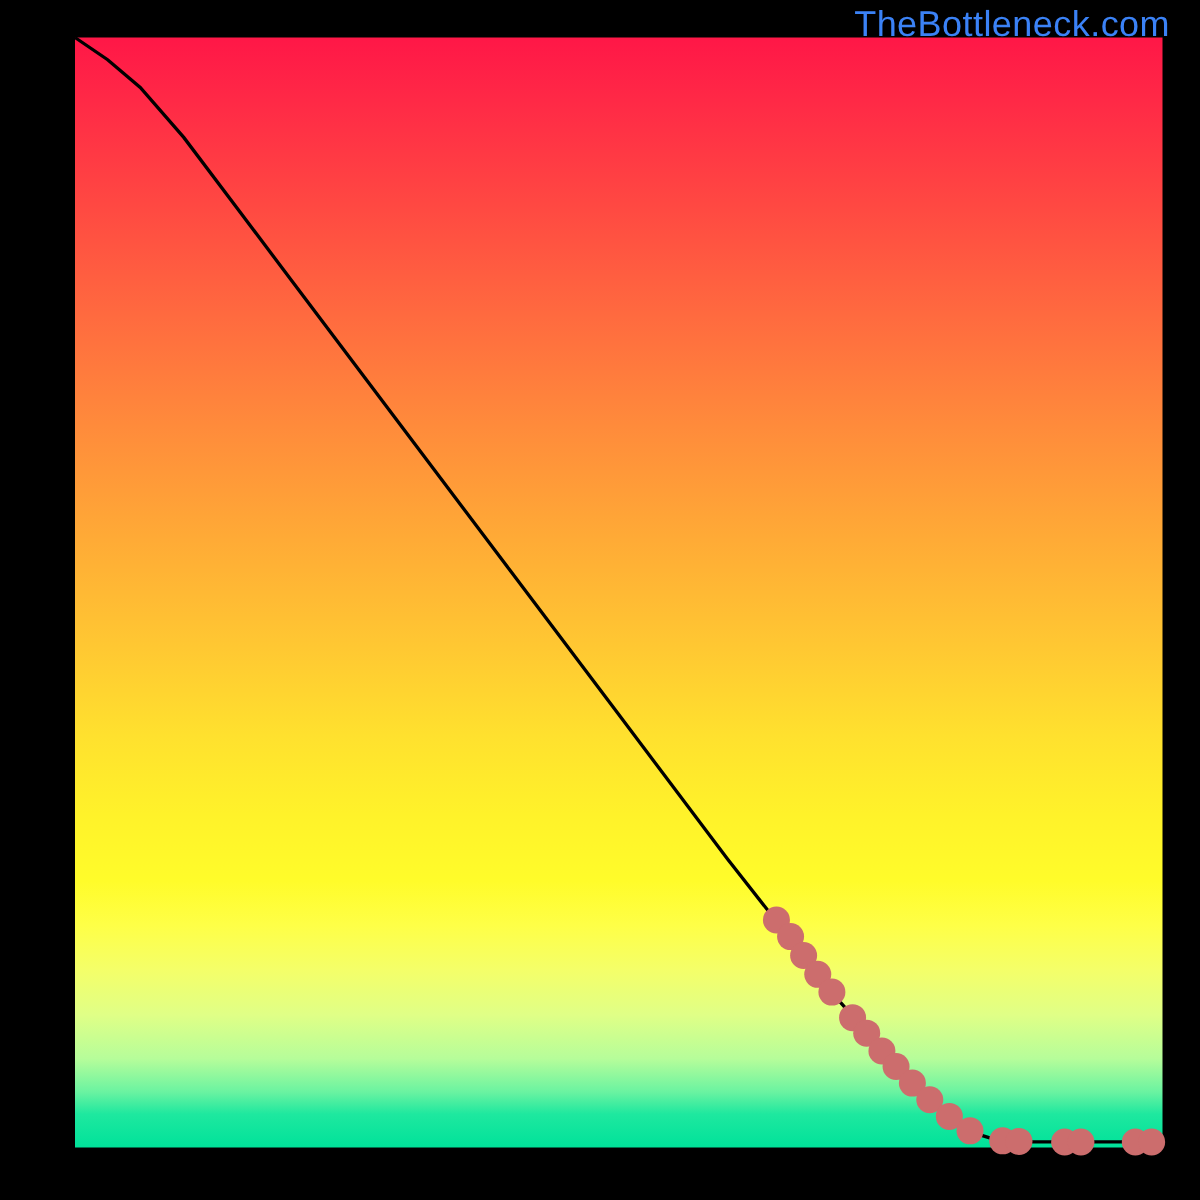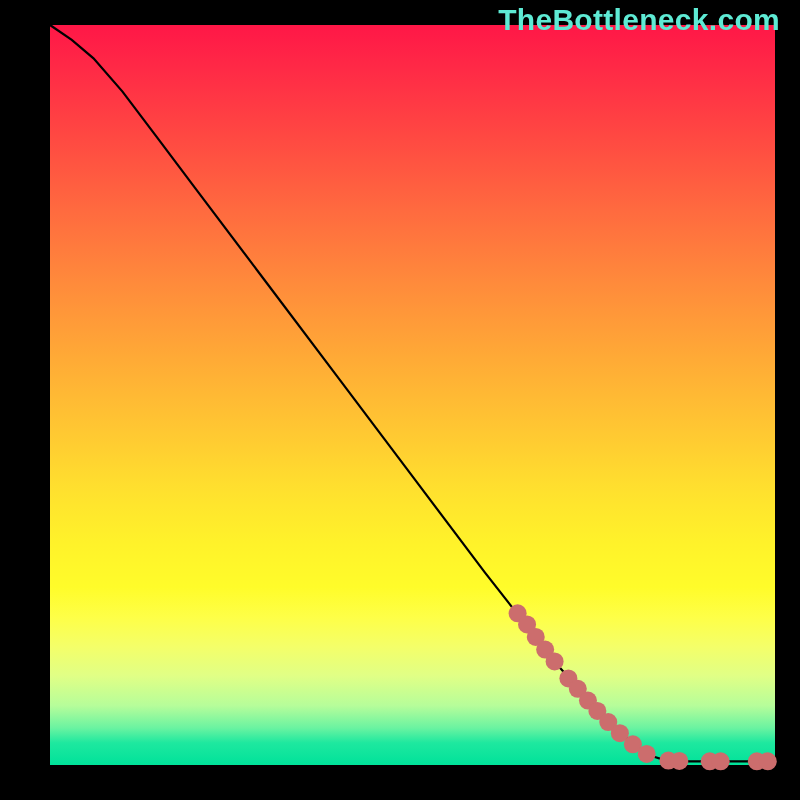--- a/index.html
+++ b/index.html
@@ -8,23 +8,23 @@
     height: 800px;
     background: #000;
     position: relative;
     font-family: Arial, Helvetica, sans-serif;
     overflow: hidden;
   }
   .watermark {
     position: absolute;
     top: 3px;
     right: 20px;
-    color: #5eead4;
-    font-size: 30px;
-    font-weight: 700;
+    color: #3b82f6;
+    font-size: 24px;
+    font-weight: 400;
     letter-spacing: 0.3px;
     z-index: 10;
   }
   .plot-area {
     position: absolute;
     left: 50px;
     top: 25px;
     width: 725px;
     height: 740px;
   }

